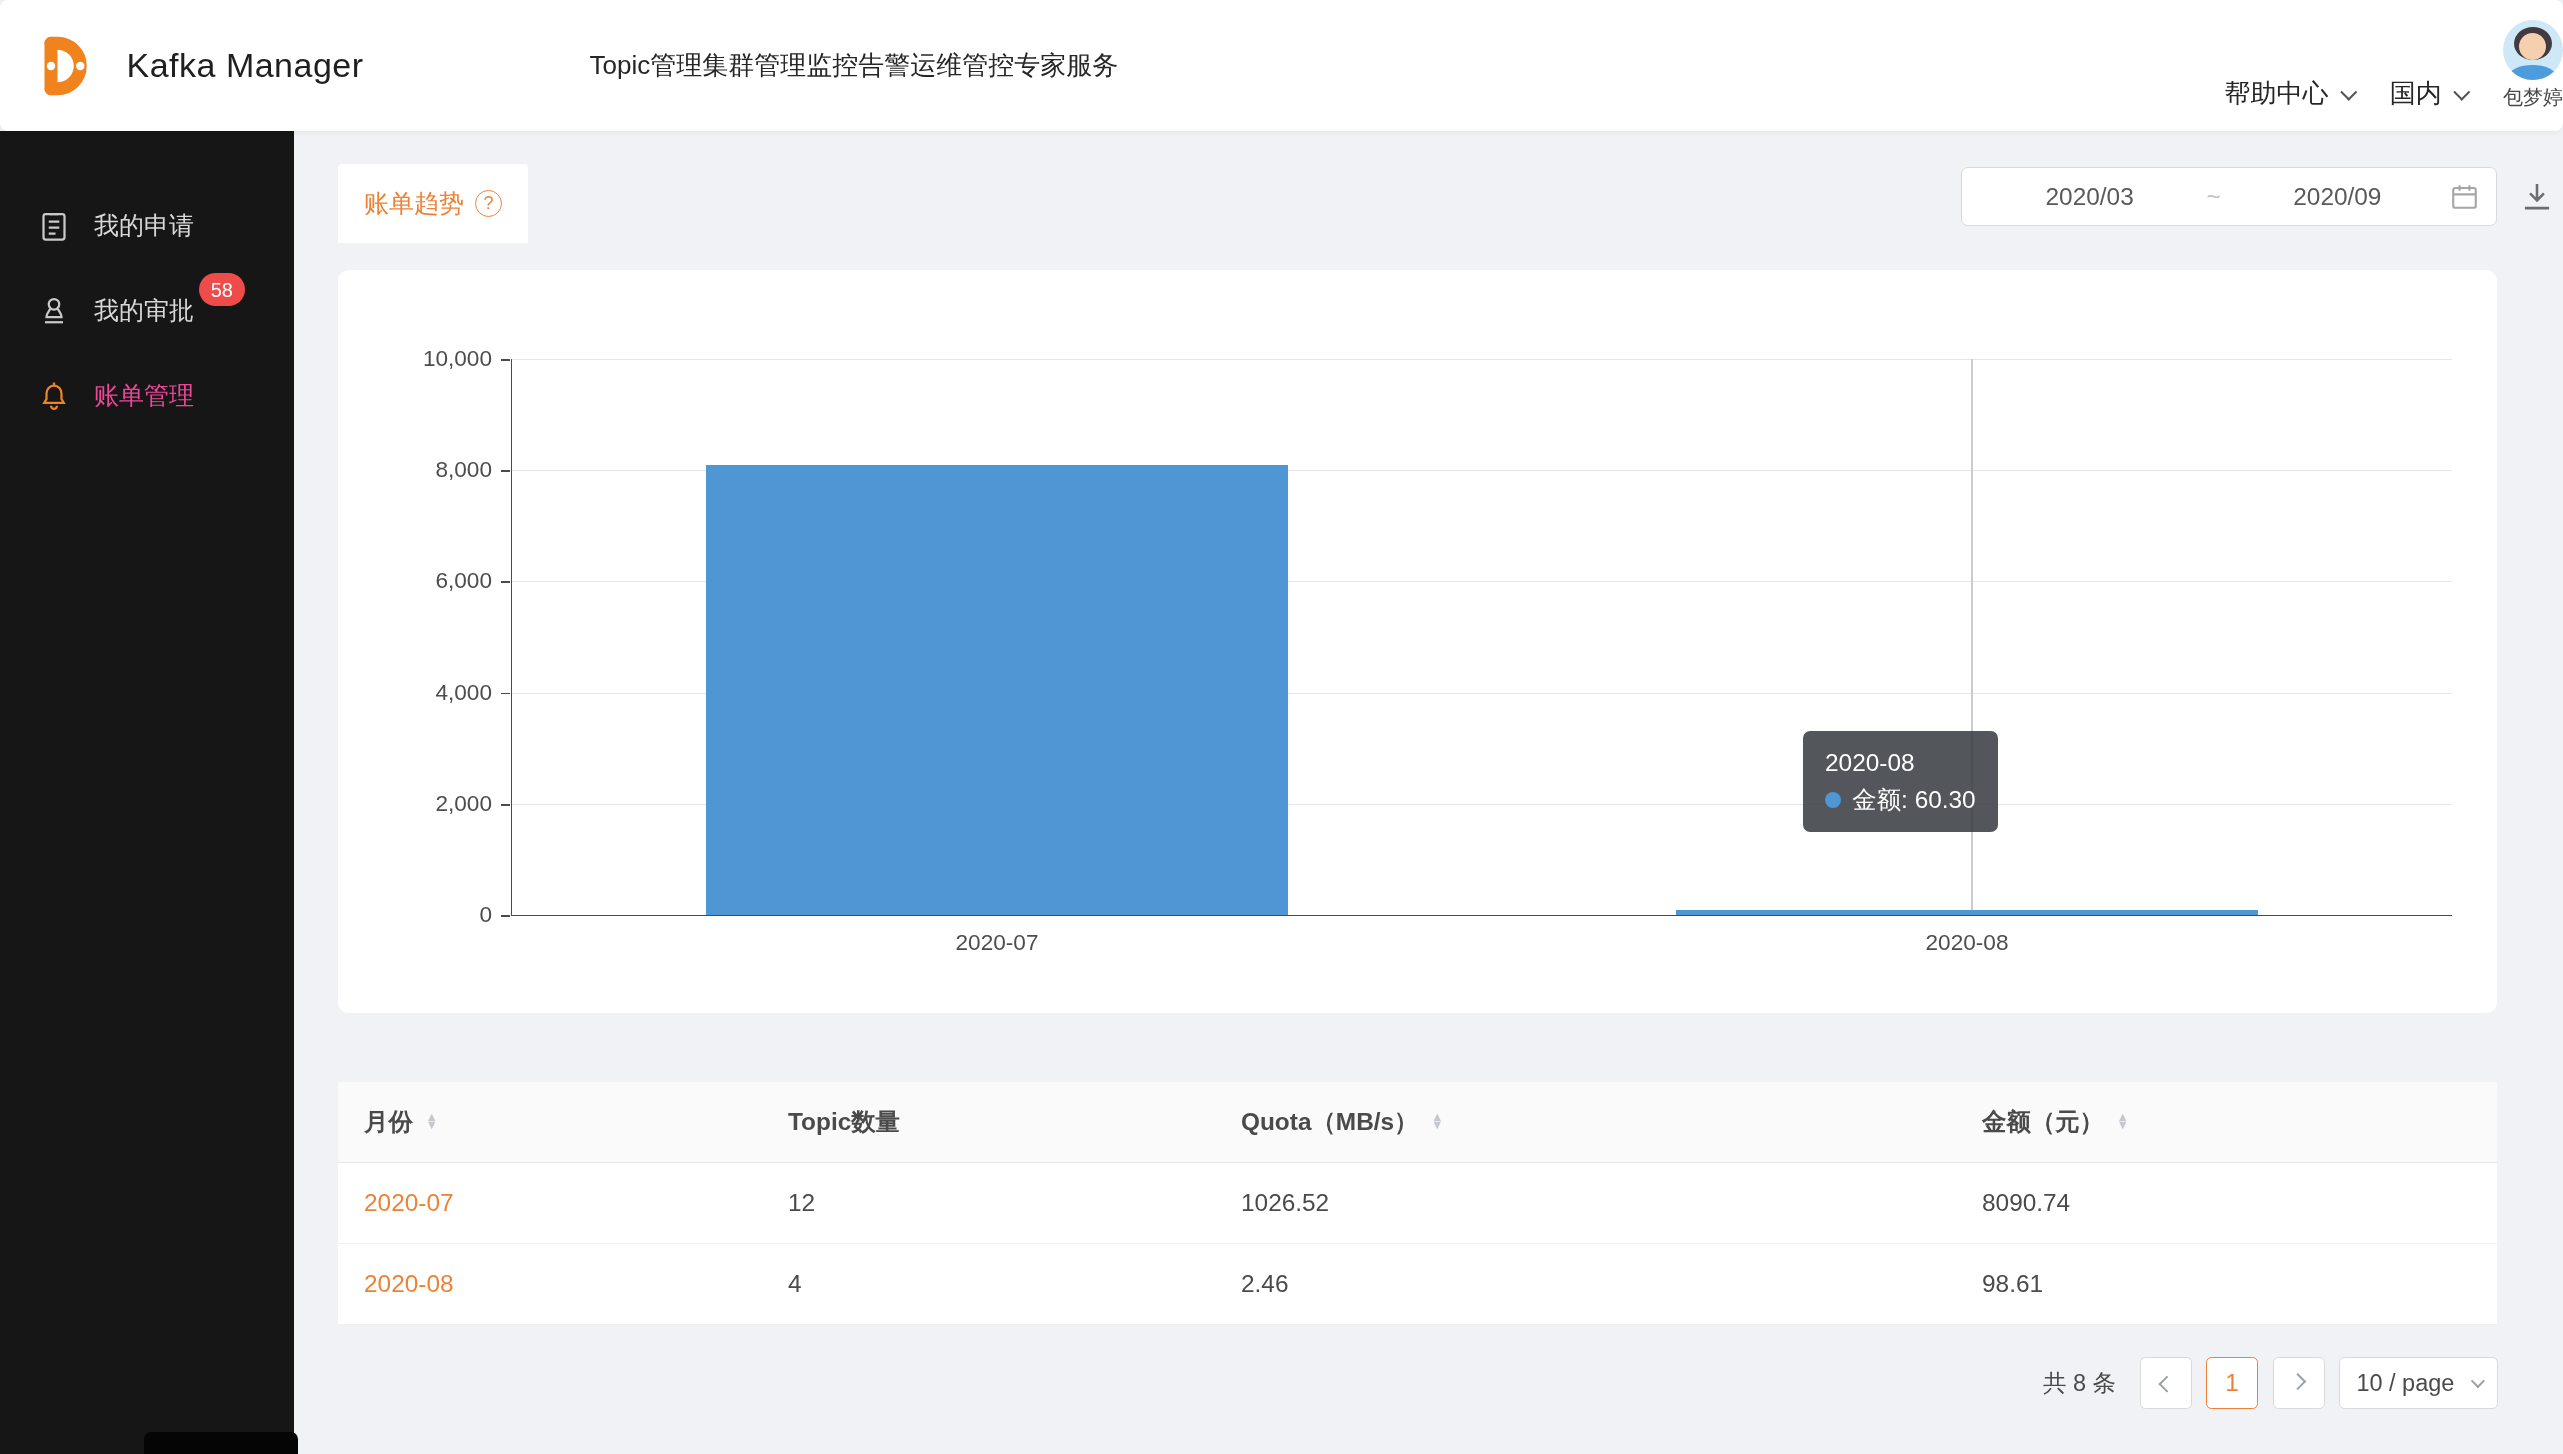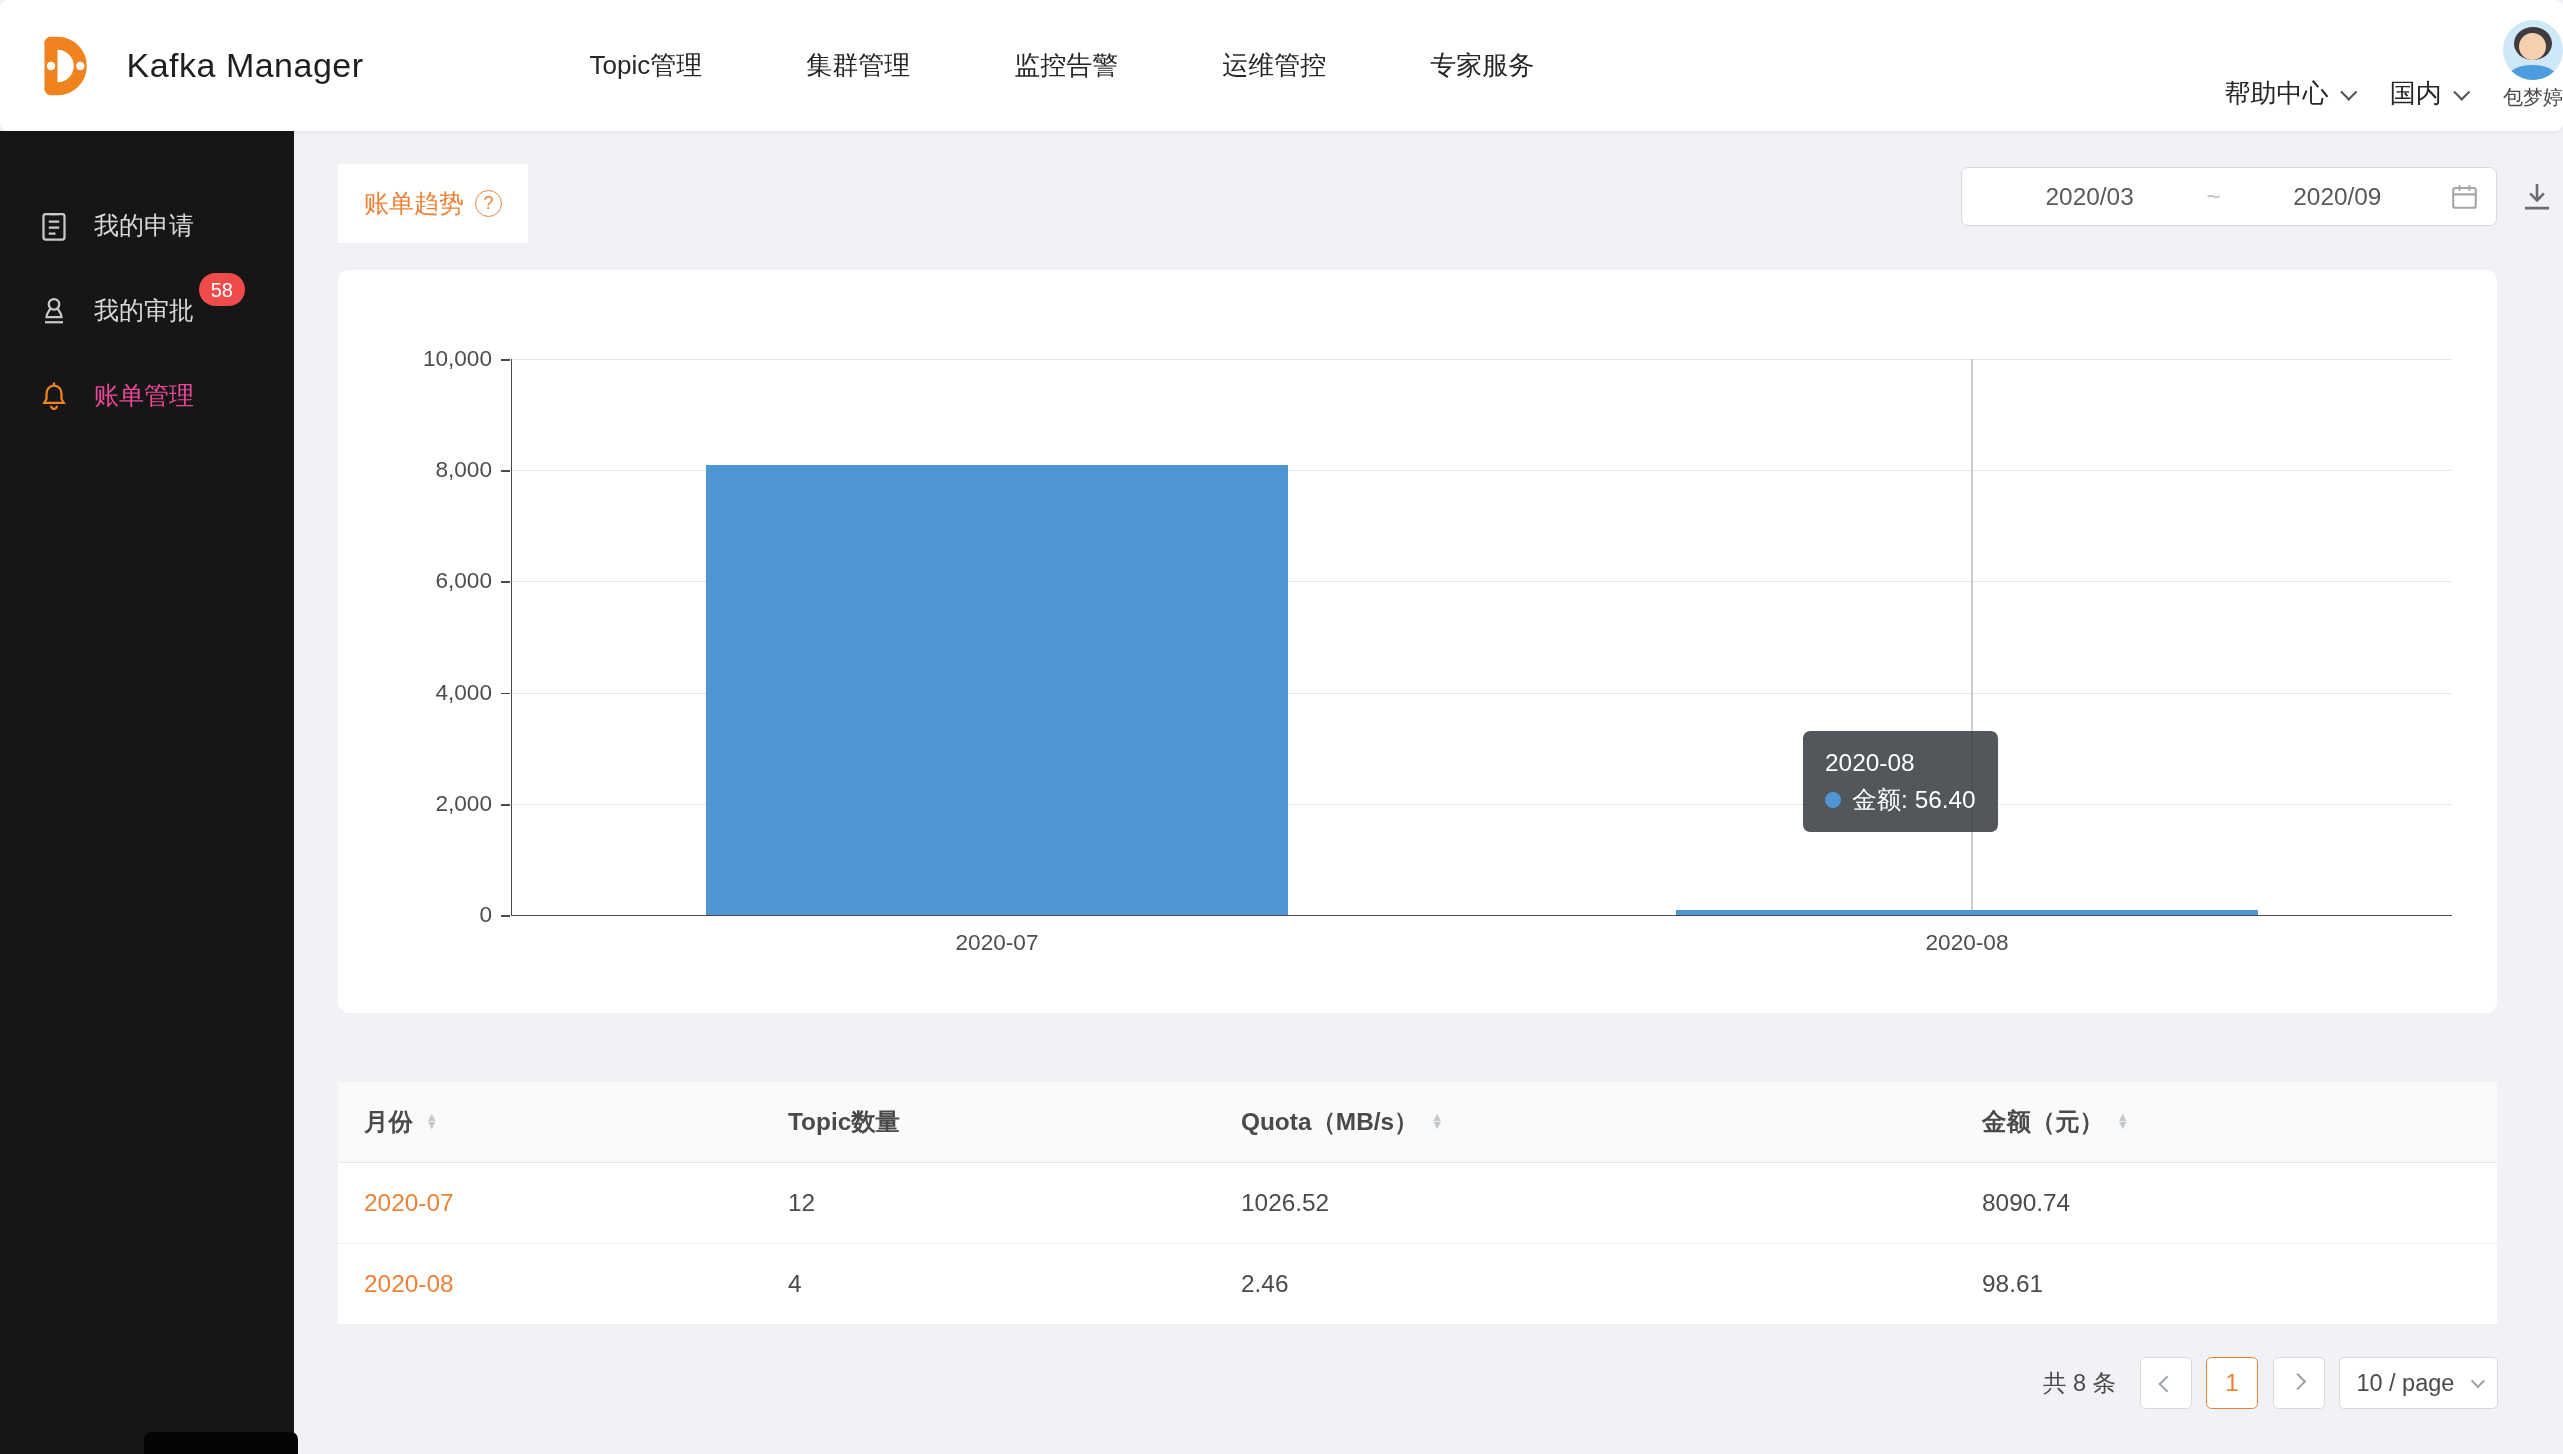--- a/index.html
+++ b/index.html
@@ -5,21 +5,21 @@
   * { margin:0; padding:0; box-sizing:border-box; }
   html,body { width:2563px; height:1454px; }
   body { font-family:"Liberation Sans","DejaVu Sans",sans-serif; background:#f0f2f5; }
   .page { position:relative; width:2563px; height:1454px; overflow:hidden; background:#f0f2f5; }
 
   
   .header { position:absolute; top:0; left:0; right:0; height:131px; background:#fff;
             display:flex; align-items:center; z-index:20; box-shadow:0 1.8px 5.4px rgba(0,0,0,0.05);border-radius:8px; }
   .logo { margin-left:25px; width:78px; height:78px; flex:none; }
   .app-title { font-size:34px; color:#1f1f1f; margin-left:23.5px; letter-spacing:0.5px; }
-  .nav { display:flex; margin-left:226px; gap:104px; }
+  .nav { display:flex; margin-left:226px; }
   .nav-item { font-size:26px; color:#262626; cursor:pointer; white-space:nowrap; }
   .header-right { margin-left:auto; display:flex; align-items:flex-end; gap:37px; }
   .hdr-link { display:flex; align-items:center; gap:12.6px; font-size:26px; color:#262626; cursor:pointer; }
   .chev { display:inline-block; width:11.7px; height:11.7px; border-right:2.7px solid #555; border-bottom:2.7px solid #555; }
   .chev.down { transform:rotate(45deg) translateY(-2.7px); }
   .user-block { display:flex; flex-direction:column; align-items:center; gap:4.5px; }
   .avatar { width:60px; height:60px; border-radius:50%; background:#cfe8f7; position:relative; overflow:hidden; }
   .avatar::before { content:""; position:absolute; left:11px; top:7.2px; width:38px; height:33px; border-radius:50%; background:#413a40; }
   .avatar::after  { content:""; position:absolute; left:16.3px; top:13.5px; width:27px; height:27px; border-radius:50%; background:#f6cfae; }
   .avatar .shirt  { position:absolute; bottom:-7.2px; left:6.3px; width:47px; height:22px; border-radius:50% 50% 0 0; background:#4d9ddc; }
@@ -213,21 +213,21 @@
           <span class="ytick">2,000</span>
           <span class="ytick">0</span>
         </div>
         <div class="crosshair"></div>
         <div class="bar b1" style="height: 80.9074%; background: rgb(78, 150, 212);"></div>
         <div class="bar b2" style="height: 0.9861%; background: rgb(78, 150, 212);"></div>
         <div class="tooltip">
           <div>2020-08</div>
           <div class="row2">
             <span class="dot" style="background: rgb(78, 150, 212);"></span>
-            <span>金额: 56.40</span>
+            <span>金额: 60.30</span>
           </div>
         </div>
         <span class="xlabel x1">2020-07</span>
         <span class="xlabel x2">2020-08</span>
       </div>
     </div>
 
     <div class="table-card">
       <div class="t-row t-head">
         <div class="t-cell">

